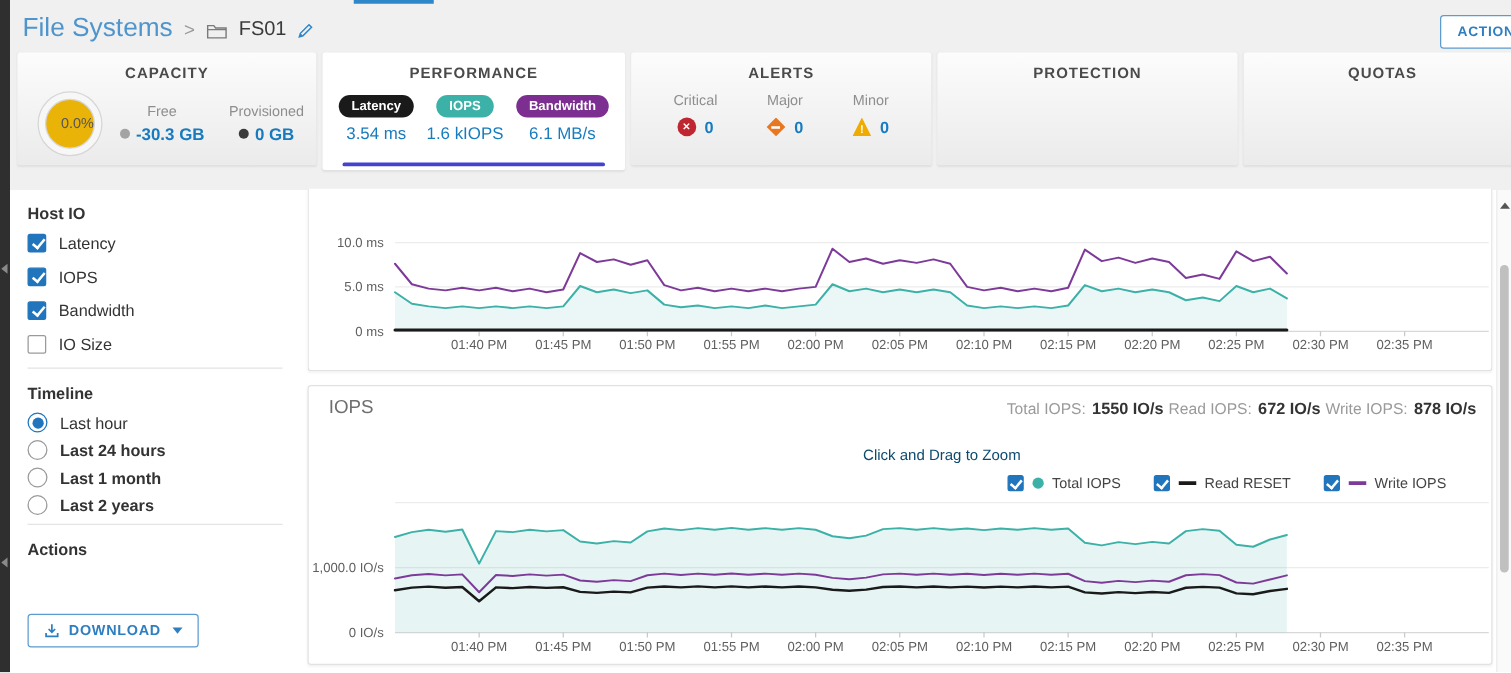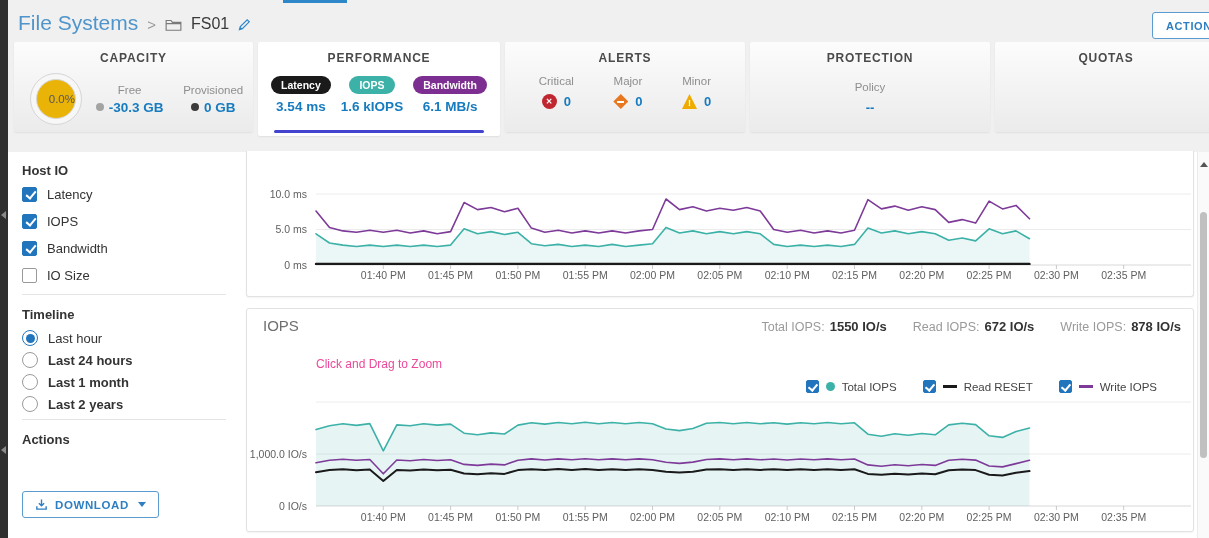--- a/index.html
+++ b/index.html
@@ -46,21 +46,21 @@
   .cap-cols{display:flex;flex:1;justify-content:space-around;margin-left:4px;}
   .cap-col{text-align:center;}
   .cap-lab{font-size:11.5px;color:#8e8e8e;margin-bottom:4px;}
   .cap-val{font-size:13.5px;font-weight:700;color:#177bbf;display:flex;align-items:center;gap:5px;justify-content:center;}
   .dot{width:8px;height:8px;border-radius:50%;display:inline-block;}
   .dot-free{background:#a3a3a3;} .dot-prov{background:#3b3b3b;}
 
   .perf-body{display:flex;justify-content:space-around;margin-top:10px;padding:0 8px;}
   .perf-col{text-align:center;}
   .pill{display:inline-block;color:#fff;font-size:10.5px;font-weight:700;border-radius:9px;padding:3px 10px;}
-  .perf-val{margin-top:5px;font-size:13.5px;font-weight:700;color:#177bbf;}
+  .perf-val{margin-top:5px;font-size:13.5px;font-weight:400;color:#177bbf;}
 
   .al-body{display:flex;justify-content:space-around;margin-top:10px;padding:0 14px;}
   .al-col{text-align:center;}
   .al-lab{font-size:11.5px;color:#8e8e8e;margin-bottom:7px;}
   .al-row{display:flex;align-items:center;justify-content:center;gap:7px;}
   .al-cnt{font-size:13px;font-weight:700;color:#177bbf;}
   .al-ic{width:15px;height:15px;display:inline-block;position:relative;}
   .al-ic.critical{background:#bf2630;border-radius:50%;}
   .al-ic.critical::after{content:"\2715";position:absolute;inset:0;display:flex;align-items:center;
         justify-content:center;color:#fff;font-size:8px;font-weight:700;}
@@ -102,25 +102,25 @@
   
   .main{position:absolute;left:240px;top:152px;width:969px;height:386px;background:#fff;}
   .chart-card{position:absolute;background:#fff;border:1px solid #e2e2e2;box-shadow:0 1px 2px rgba(0,0,0,.05);}
   .latency-card{left:6px;top:-1px;width:946px;height:145px;border-top:none;border-radius:0 0 3px 3px;}
   .iops-card{left:6px;top:156px;width:946px;height:222px;border-radius:3px;}
   .chart-card svg{position:absolute;left:0;top:0;}
 
   .iops-head{position:absolute;left:16px;right:12px;top:8px;display:flex;justify-content:space-between;
         align-items:flex-start;z-index:2;}
   .iops-title{font-size:15px;color:#6f6f6f;}
-  .stats{display:flex;gap:26px;align-items:baseline;margin-top:2px;}
+  .stats{display:flex;gap:4px;align-items:baseline;margin-top:2px;}
   .stat{display:flex;gap:5px;align-items:baseline;}
   .stat-label{font-size:12.5px;color:#9a9a9a;}
   .stat-value{font-size:13px;font-weight:700;color:#333;}
-  .zoom-hint{position:absolute;left:69px;right:2px;top:48px;text-align:left;font-size:12px;color:#ec4899;z-index:2;}
+  .zoom-hint{position:absolute;left:69px;right:2px;top:48px;text-align:center;font-size:12px;color:#0c4a6e;z-index:2;}
   .legend{position:absolute;top:71px;right:36px;display:flex;gap:26px;align-items:center;z-index:2;}
   .legend-item{display:flex;align-items:center;gap:7px;}
   .legend-item .checkbox{width:13px;height:13px;}
   .legend-item .checkbox.checked::after{left:3.5px;top:0.5px;width:4px;height:7px;}
   .marker-dot{width:9px;height:9px;border-radius:50%;display:inline-block;}
   .marker-line{width:14px;height:2.5px;display:inline-block;}
   .legend-label{font-size:11.5px;color:#444;}
 
   
   .vscroll{position:absolute;left:1197px;top:152px;width:12px;height:386px;background:#fafafa;
@@ -220,24 +220,20 @@
             <div class="al-row">
               <span class="al-ic minor"></span>
               <span class="al-cnt">0</span>
             </div>
           </div>
         </div>
     </div>
 
     <div class="card c-protection">
       <div class="card-title">PROTECTION</div>
-      <div class="prot-body">
-        <div class="prot-lab">Policy</div>
-        <div class="prot-val">--</div>
-      </div>
     </div>
 
     <div class="card c-quotas">
       <div class="card-title">QUOTAS</div>
     </div>
   </div>
 
   <aside class="sidebar">
     <div class="side-heading">Host IO</div>
     <div class="opt-list">

